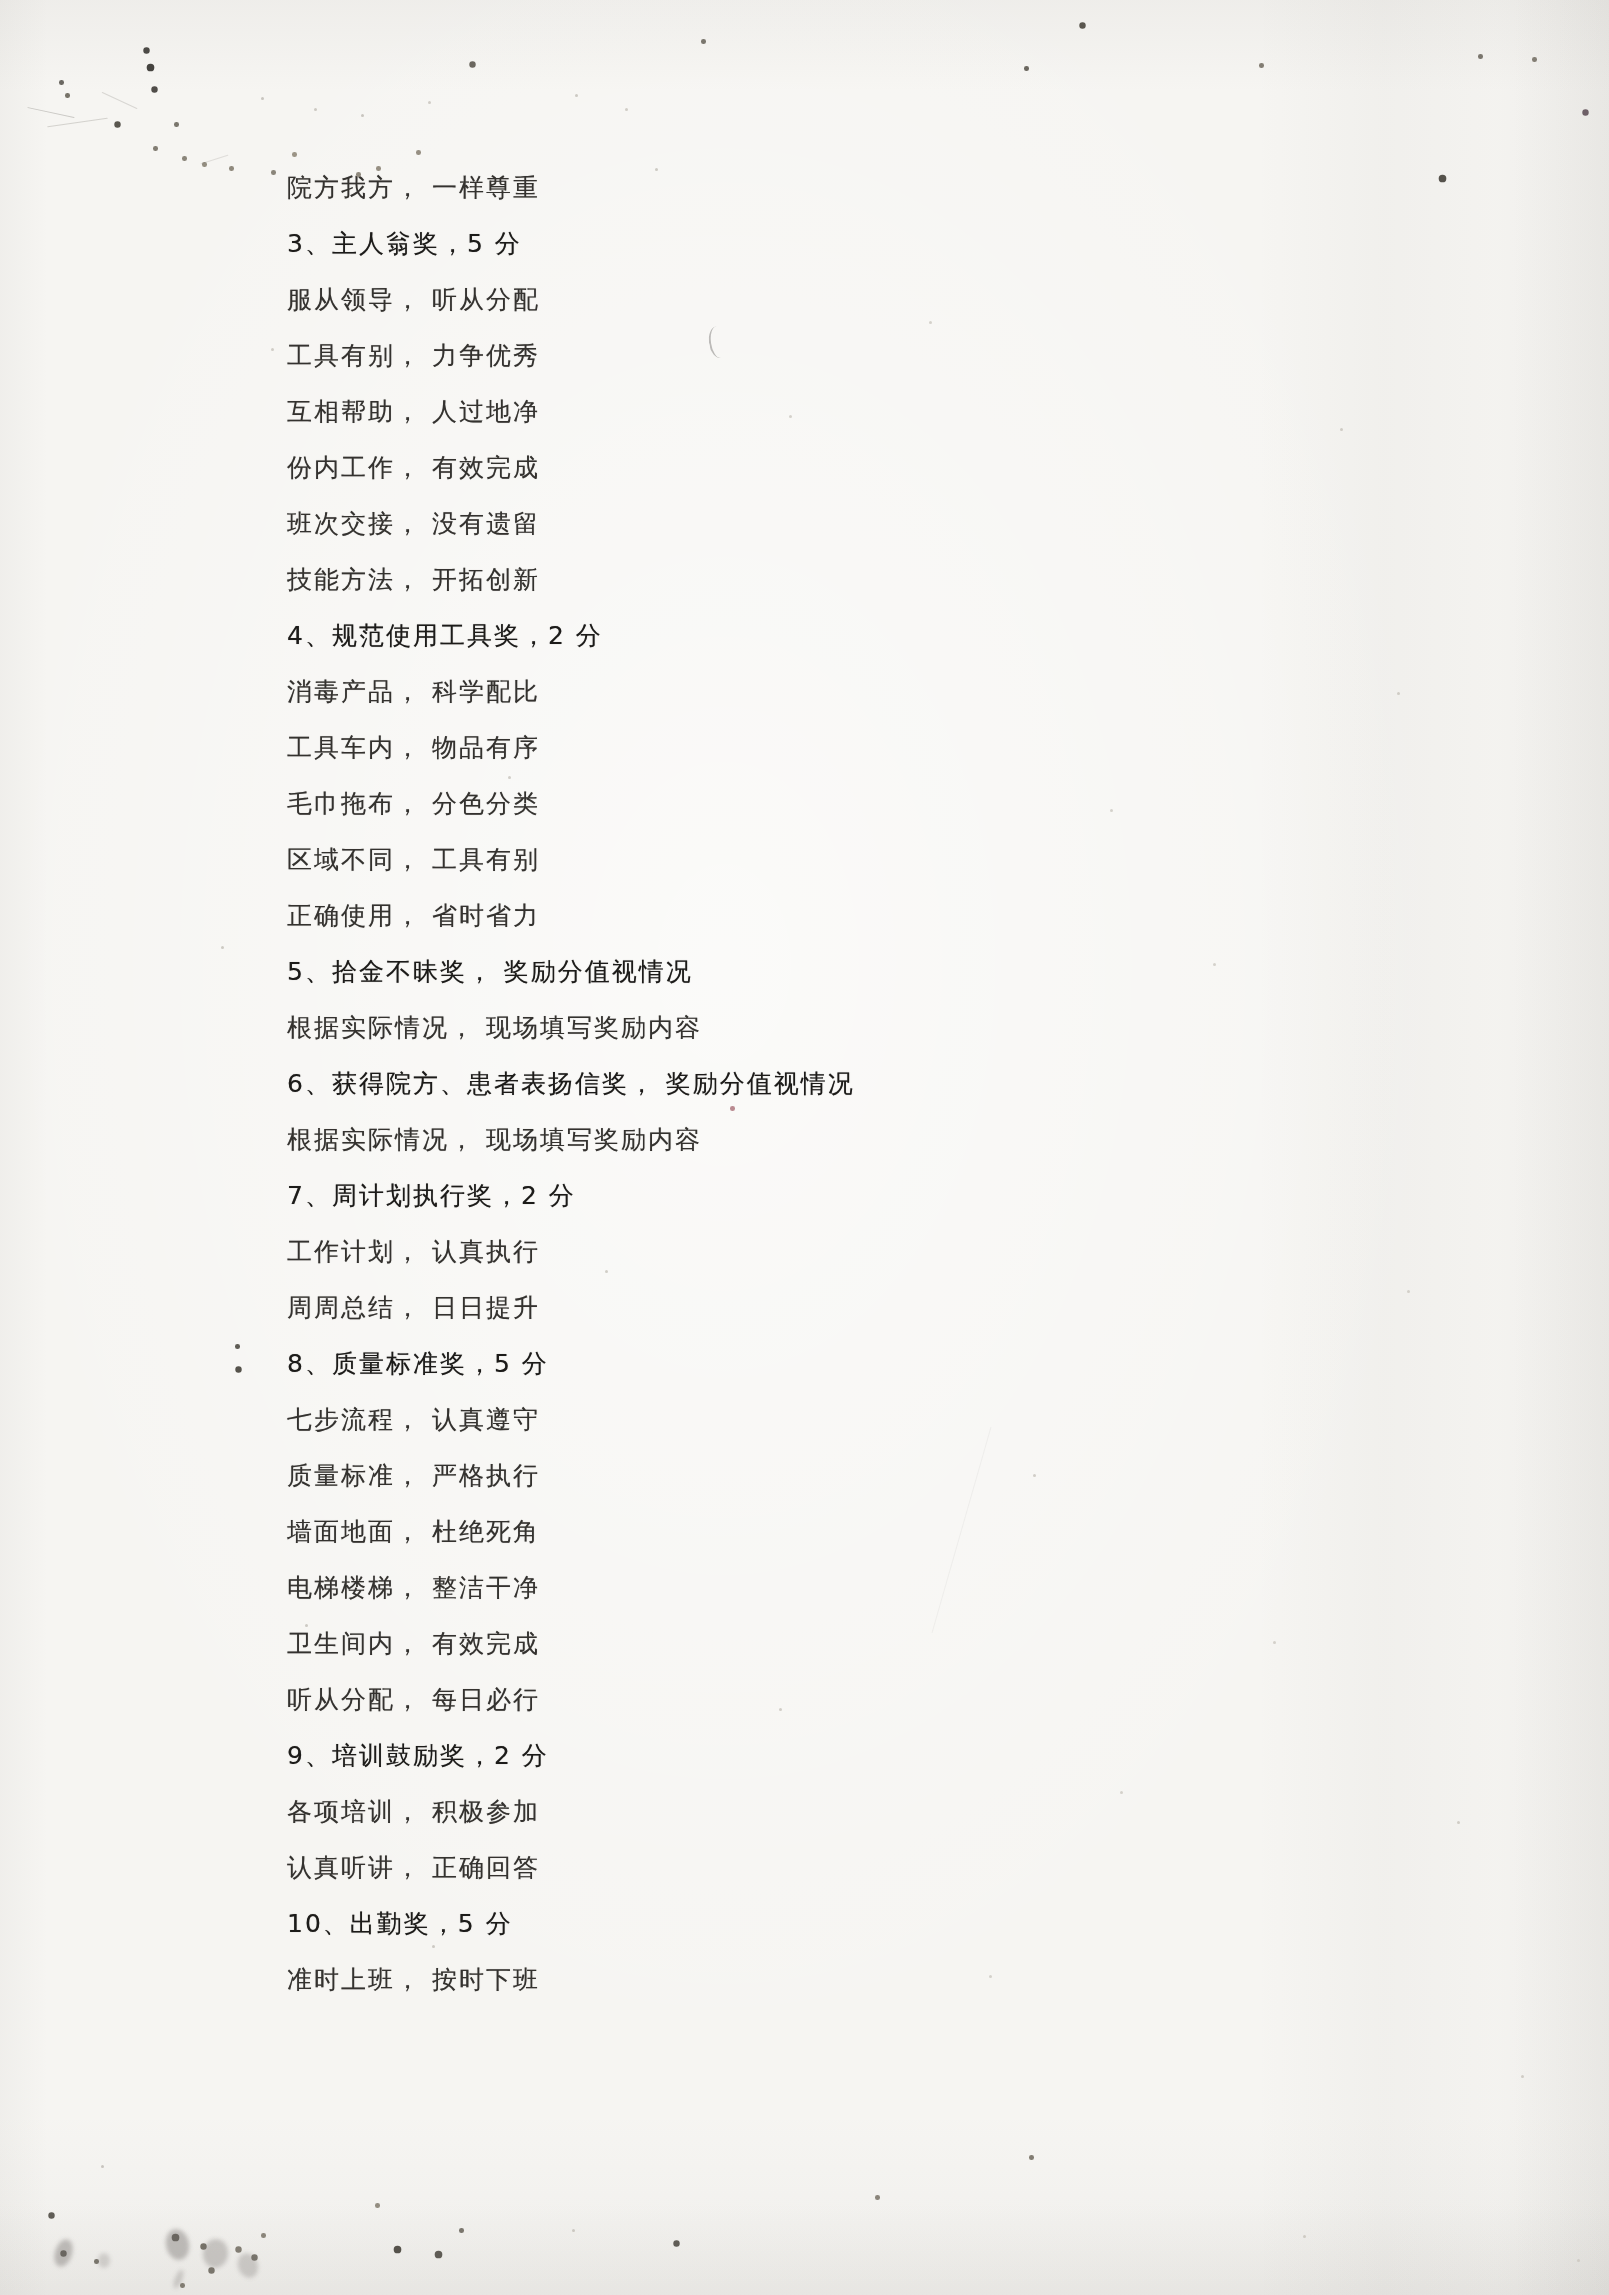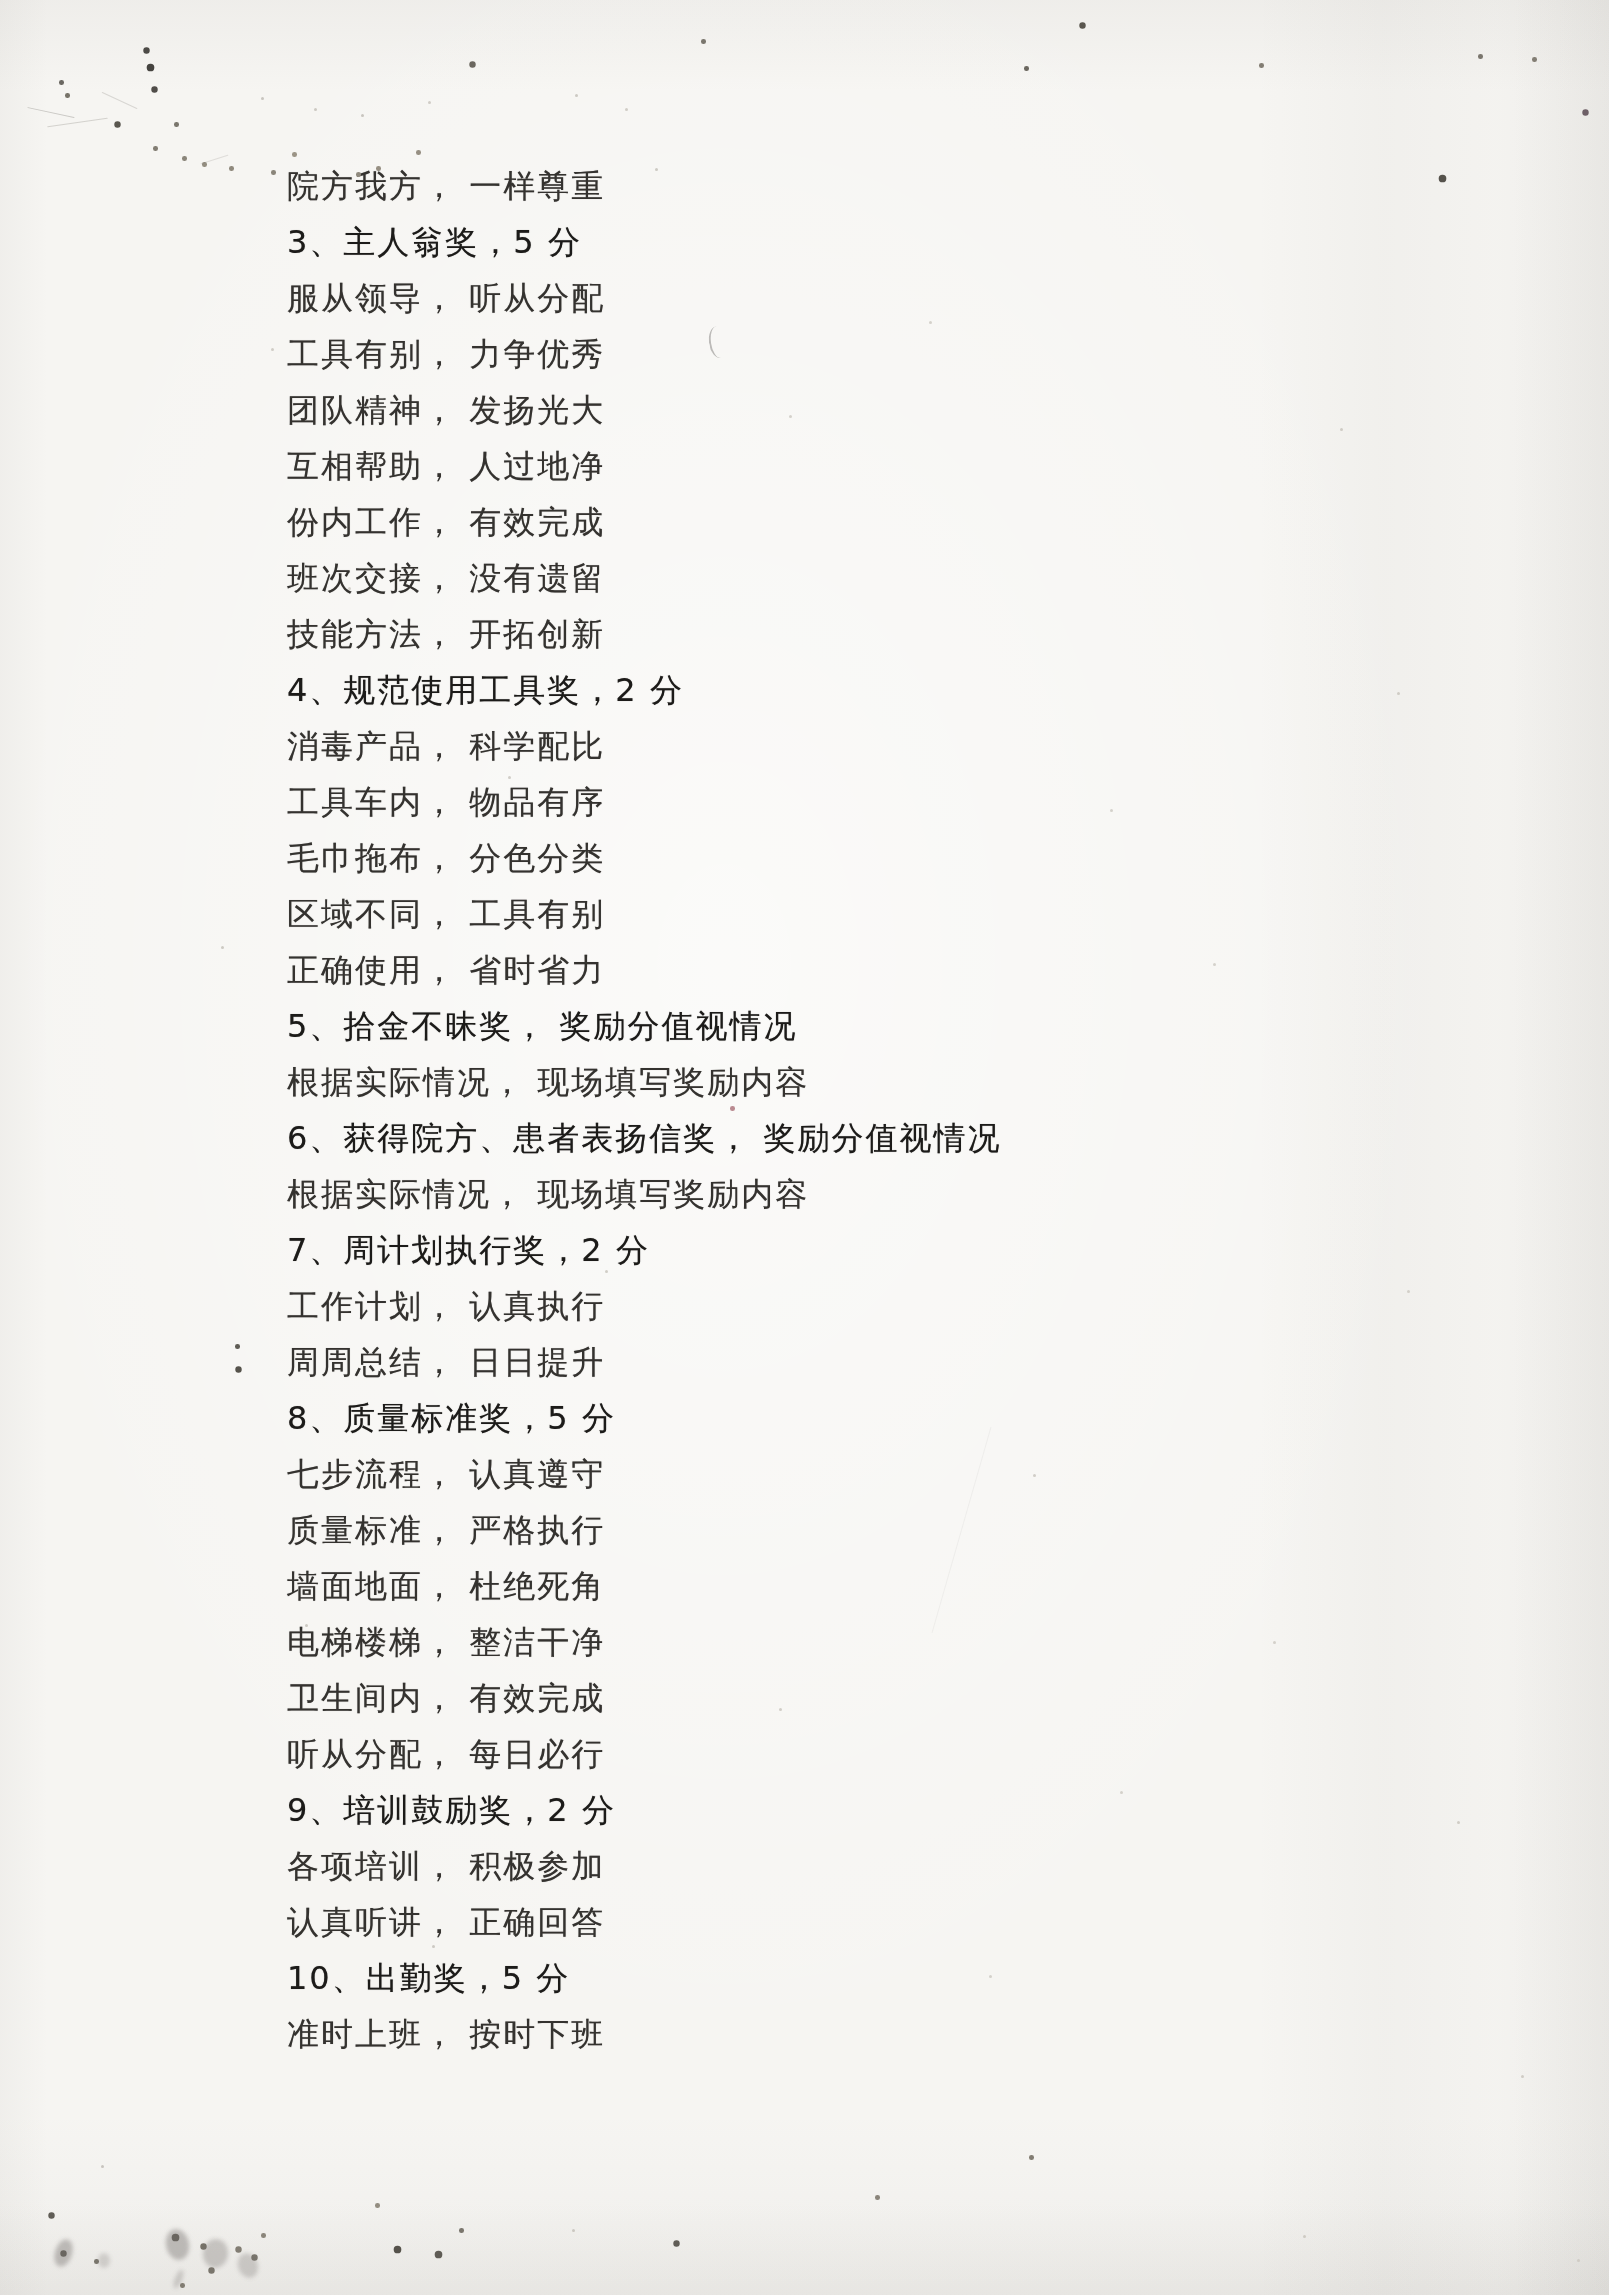--- a/index.html
+++ b/index.html
@@ -35,21 +35,21 @@
   .textblock {
     position: absolute;
     left: 287px;
     top: 159px;
     white-space: nowrap;
   }
   .line {
     height: 56px;
     display: flex;
     align-items: center;
-    font-size: 32px;
+    font-size: 25px;
     letter-spacing: 2px;
     color: var(--ink, #34322f);
     text-shadow: 0 0 0.7px rgba(40,38,35,0.45);
   }
   .line.bold {
     font-weight: normal;
     color: var(--ink-bold, #1c1b19);
     text-shadow: 0 0 0.7px rgba(20,19,17,0.55);
   }
   
@@ -205,21 +205,20 @@
 
 <div class="page">
   <div class="shading"></div>
 
   <div class="textblock">
 
   <div class="line">院方我方， 一样尊重</div>
       <div class="line bold">3、主人翁奖，5 分</div>
       <div class="line">服从领导， 听从分配</div>
       <div class="line">工具有别， 力争优秀</div>
-      <div class="line">团队精神， 发扬光大</div>
       <div class="line">互相帮助， 人过地净</div>
       <div class="line">份内工作， 有效完成</div>
       <div class="line">班次交接， 没有遗留</div>
       <div class="line">技能方法， 开拓创新</div>
       <div class="line bold">4、规范使用工具奖，2 分</div>
       <div class="line">消毒产品， 科学配比</div>
       <div class="line">工具车内， 物品有序</div>
       <div class="line">毛巾拖布， 分色分类</div>
       <div class="line">区域不同， 工具有别</div>
       <div class="line">正确使用， 省时省力</div>

